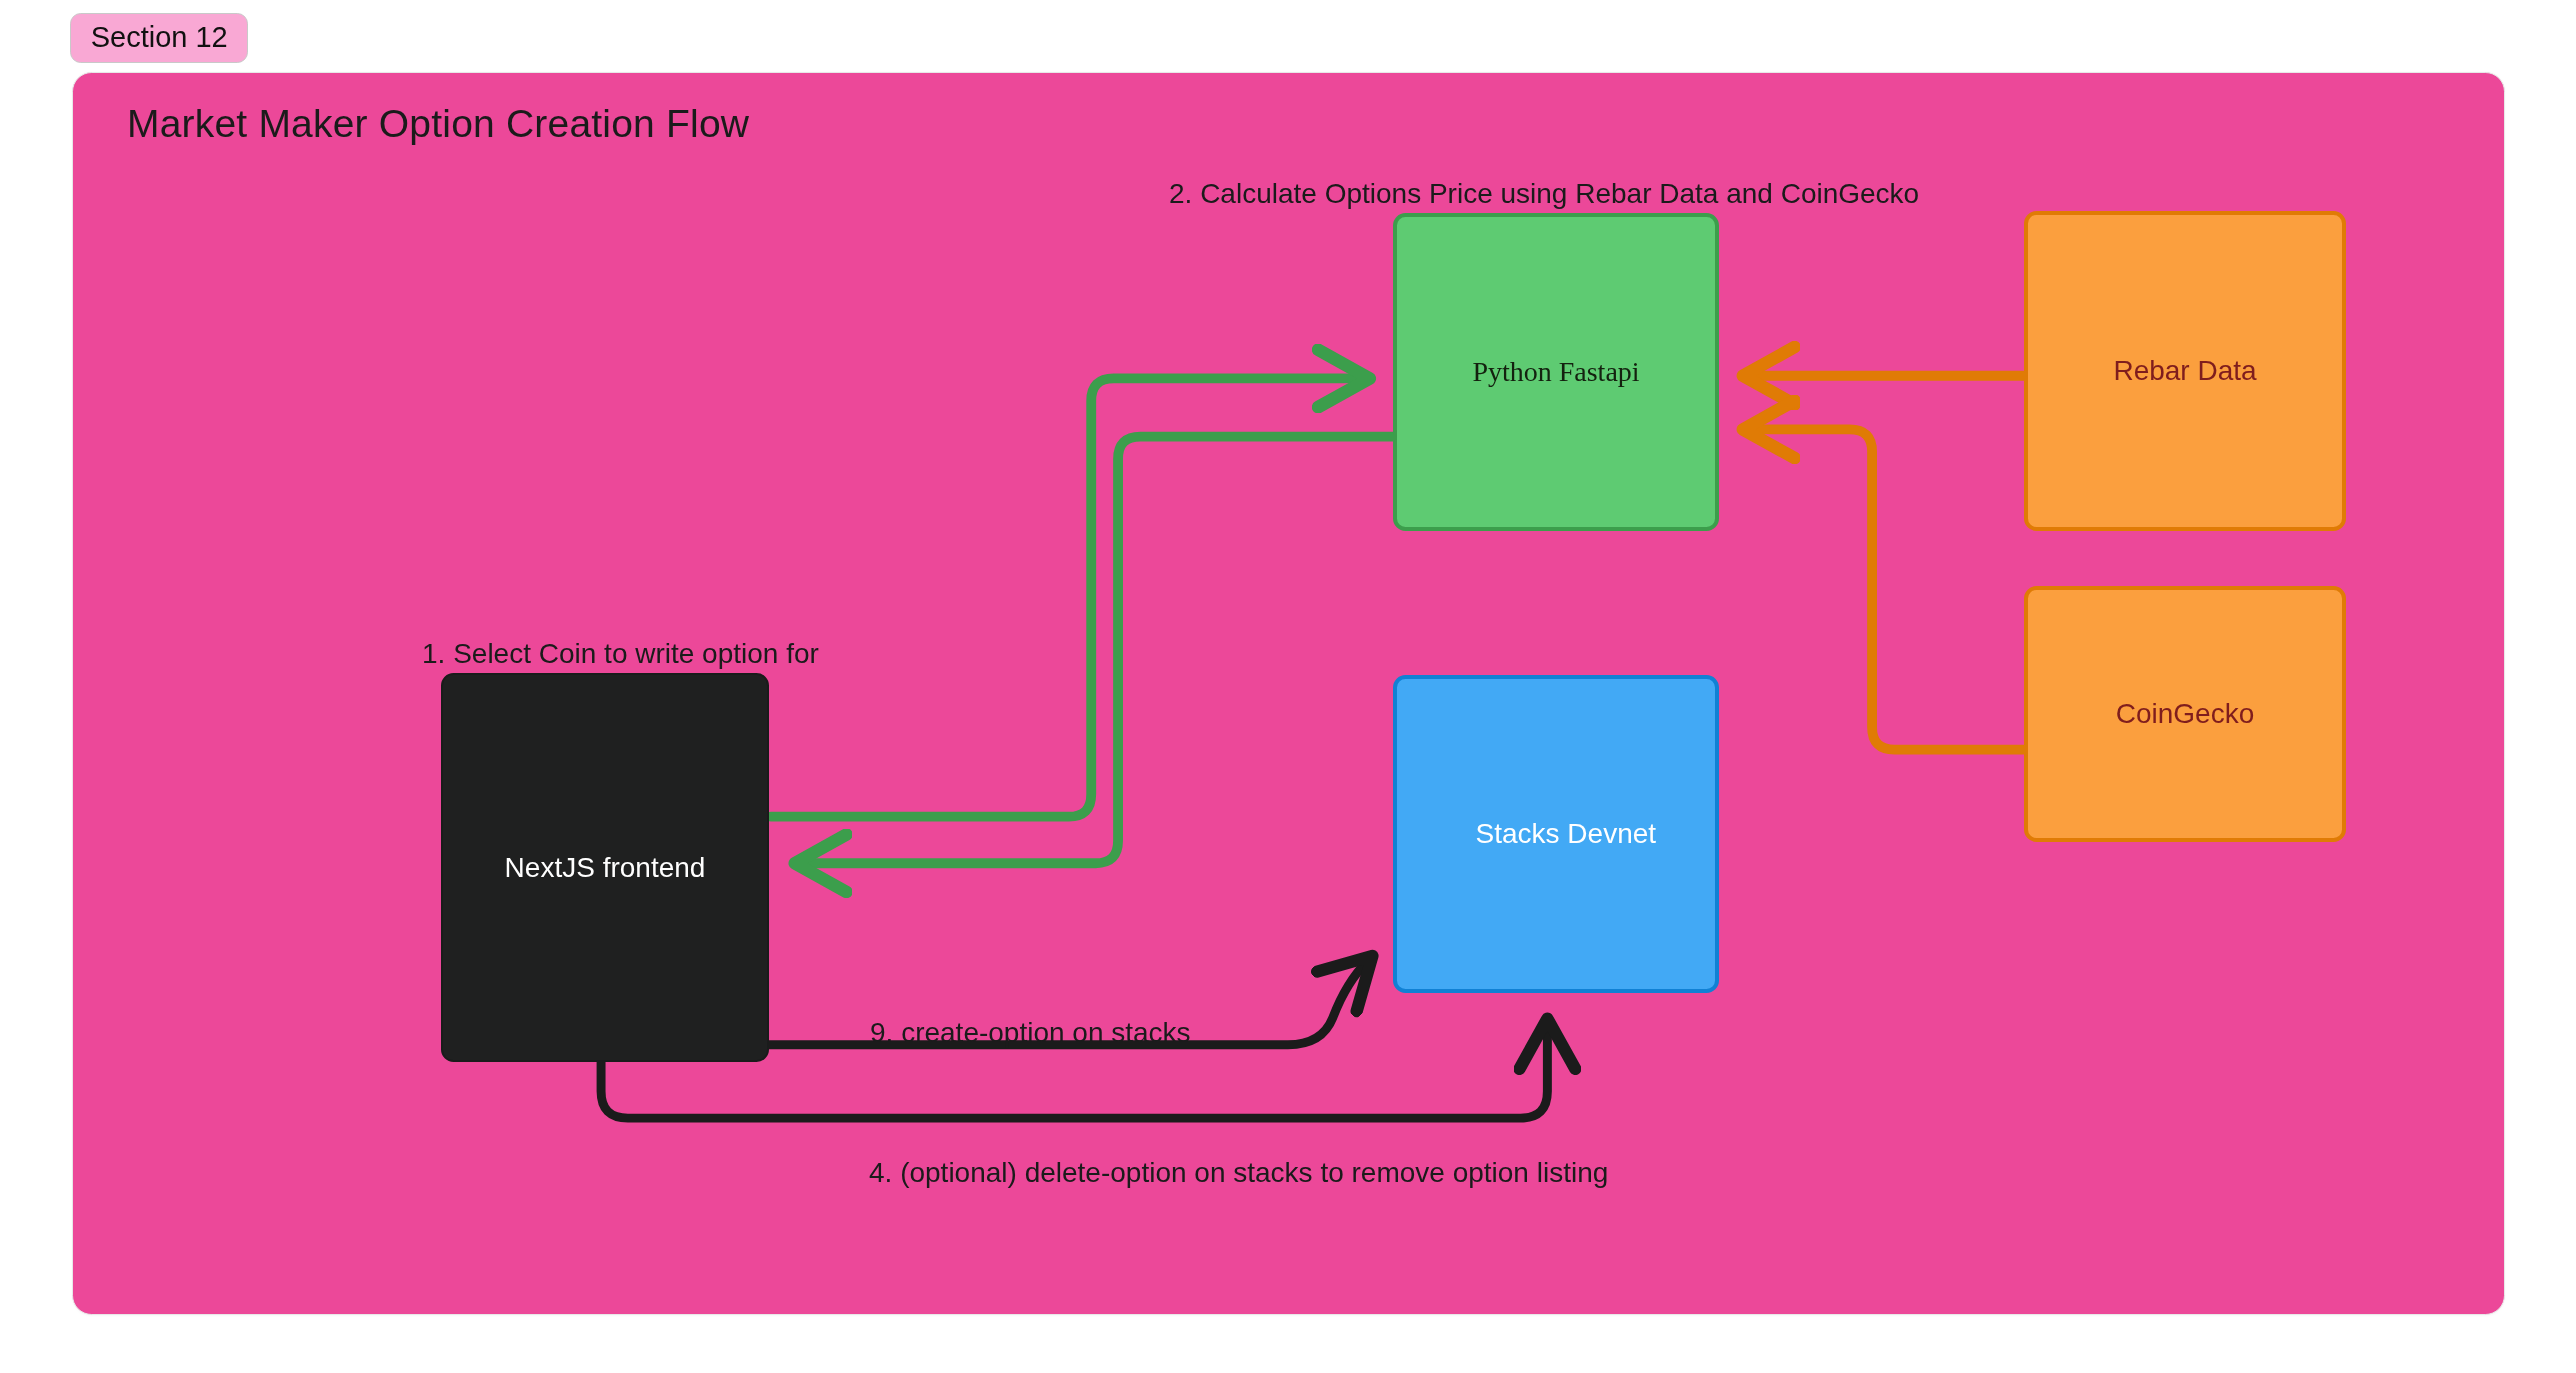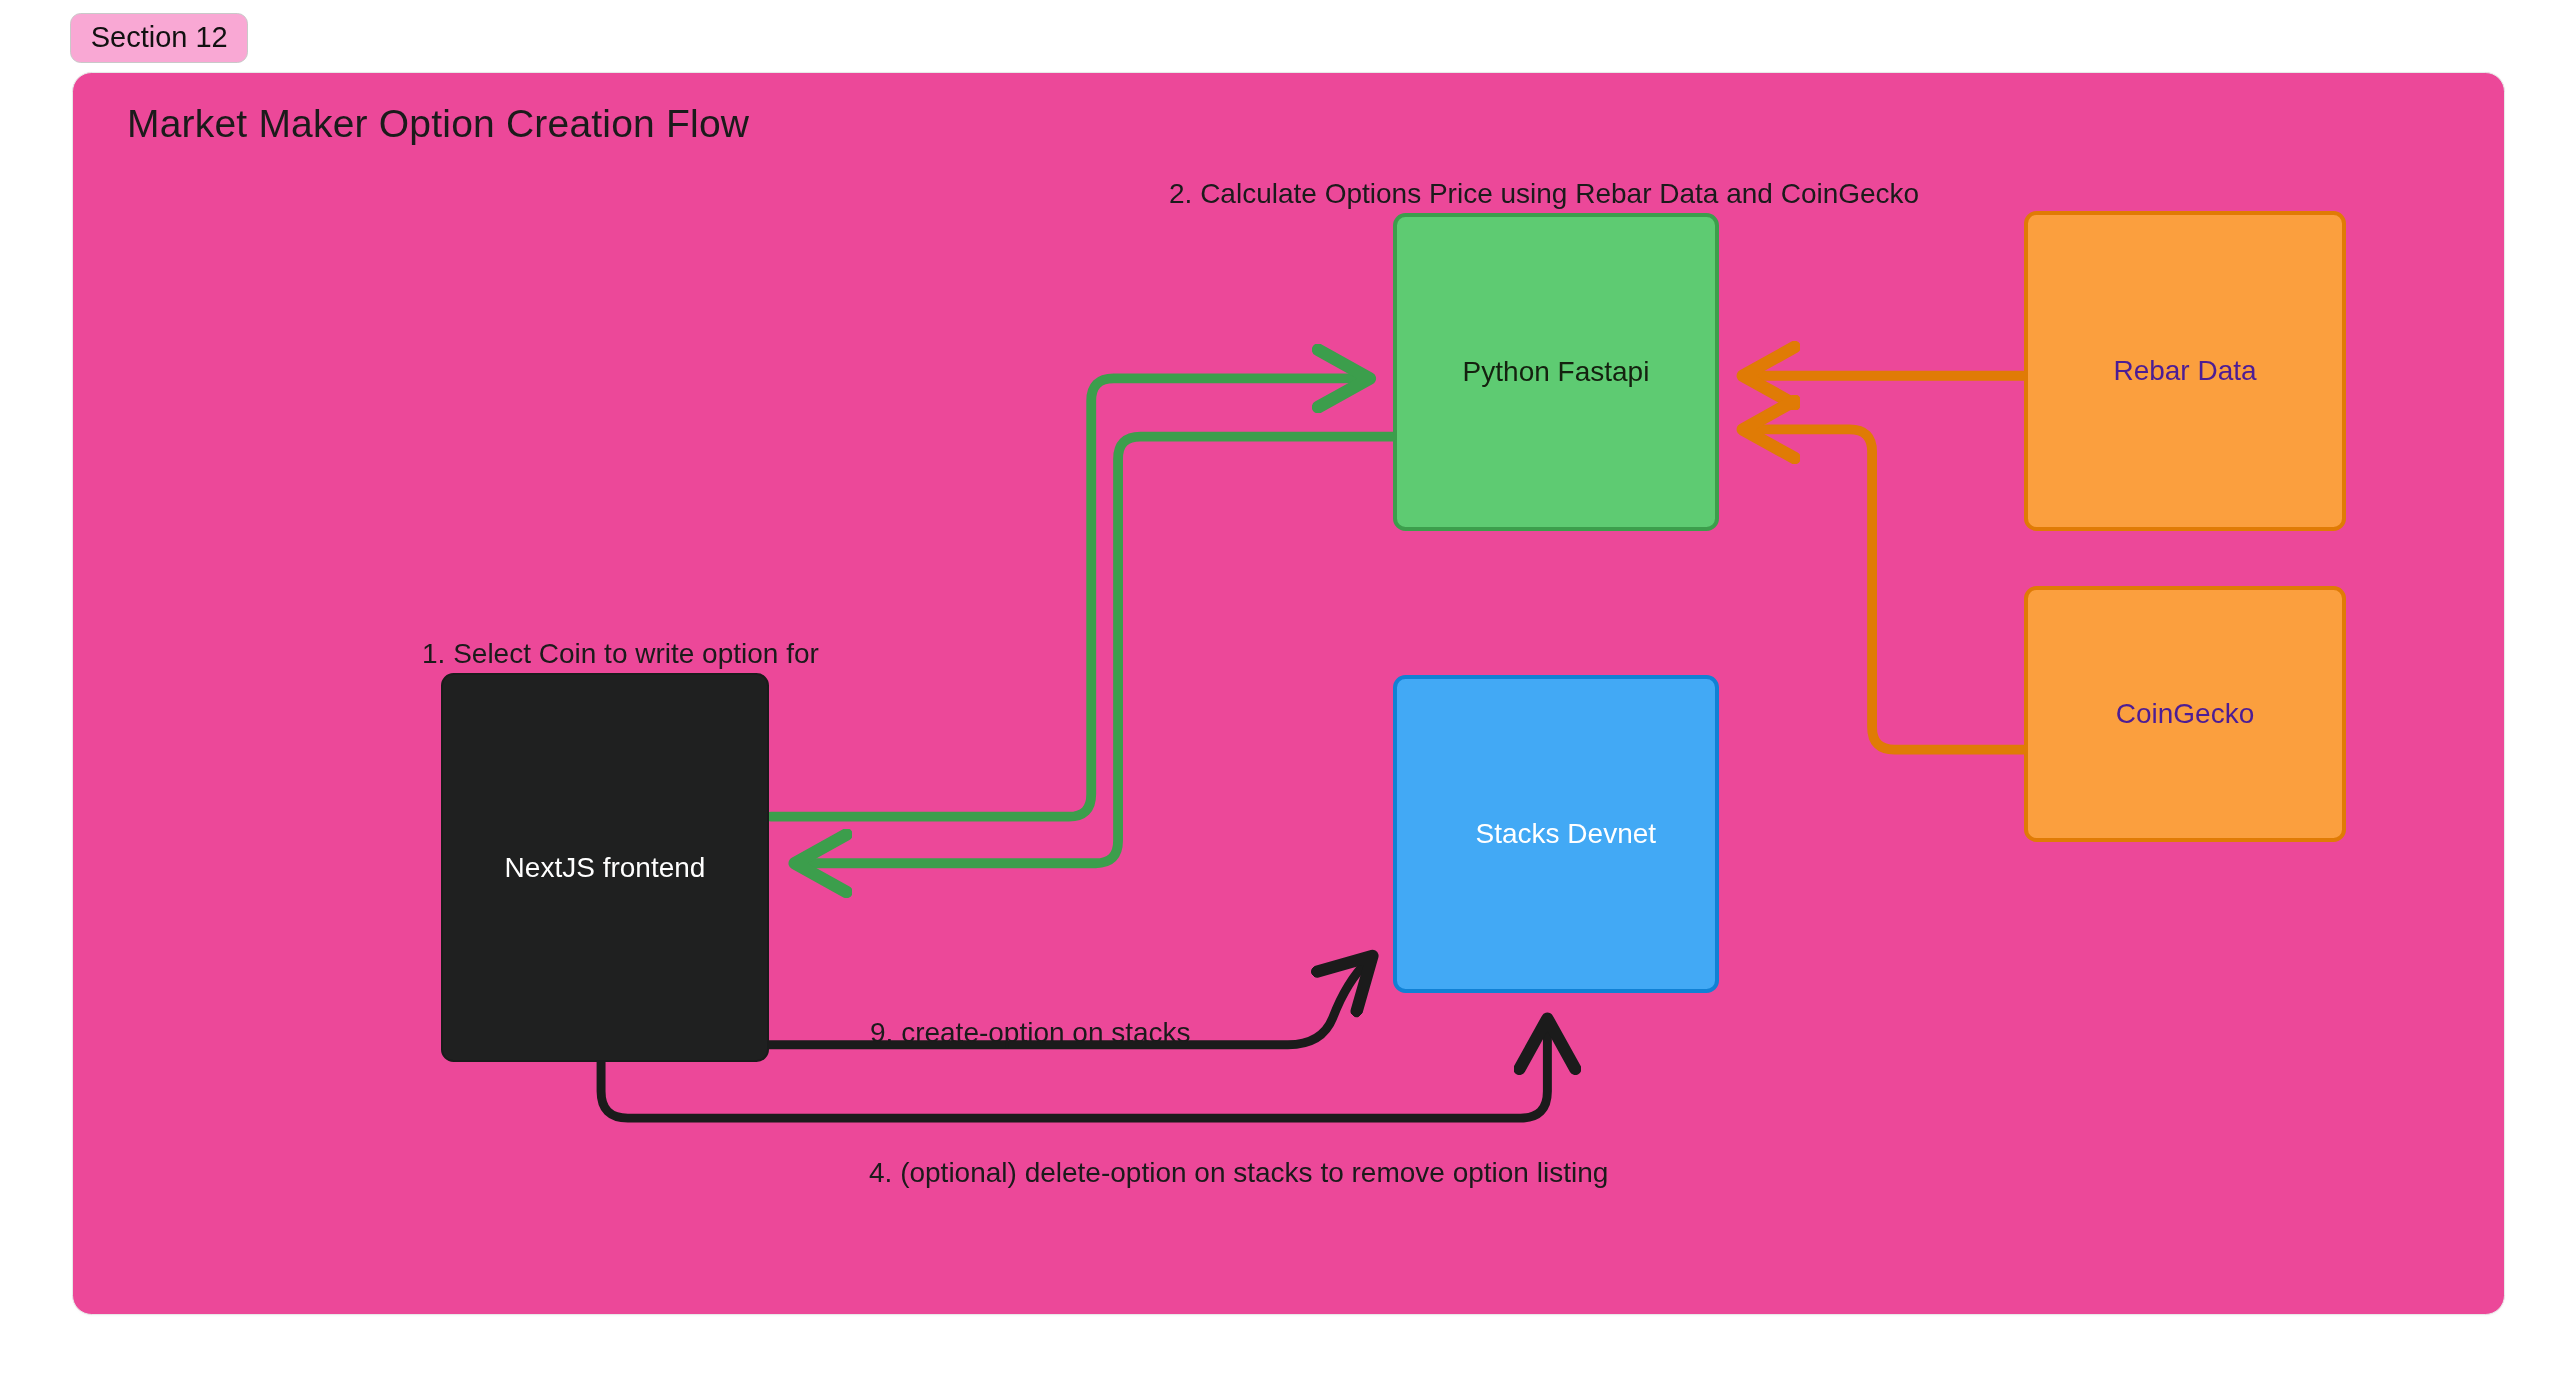--- a/index.html
+++ b/index.html
@@ -100,21 +100,21 @@
   .node-blue {
     background: #42a9f5;
     border: 4.5px solid #1181d4;
     color: #ffffff;
     padding-left: 25px;
   }
 
   .node-orange {
     background: #fb9f3e;
     border: 4.5px solid #e07b05;
-    color: #4c1d95;
+    color: #7f1d1d;
   }
 
   
   .edge-label {
     position: absolute;
     font-size: 28px;
     color: #1b1b1b;
     white-space: nowrap;
     line-height: 1;
     margin-top: 18px;
@@ -154,21 +154,21 @@
 
     <path d="M 672 1119 L 672 1140 Q 672 1168 700 1168 L 1440 1168 Q 1478 1168 1490 1138 Q 1505 1098 1530 1073" fill="none" stroke="#1b1b1b" stroke-width="10" stroke-linecap="round" stroke-linejoin="round" marker-end="url(#arrow-black)"></path>
 
     <path d="M 672 1119 L 672 1220 Q 672 1250 702 1250 L 1700 1250 Q 1730 1250 1730 1220 L 1730 1145" fill="none" stroke="#1b1b1b" stroke-width="10" stroke-linecap="round" stroke-linejoin="round" marker-end="url(#arrow-black)"></path>
   </svg>
 
   <div class="node node-dark" style="left:441px; top:673px; width:328px; height:389px;">
     <span>NextJS frontend</span>
   </div>
 
-  <div class="node node-green" style="left:1393px; top:213px; width:326px; height:318px;">
+  <div class="node node-green" style="left:1393px; top:213px; width:326px; height:318px;font-family:Liberation Serif, serif;">
     <span>Python Fastapi</span>
   </div>
 
   <div class="node node-blue" style="left:1393px; top:675px; width:326px; height:318px;">
     <span>Stacks Devnet</span>
   </div>
 
   <div class="node node-orange" style="left:2024px; top:211px; width:322px; height:320px;">
     <span>Rebar Data</span>
   </div>

